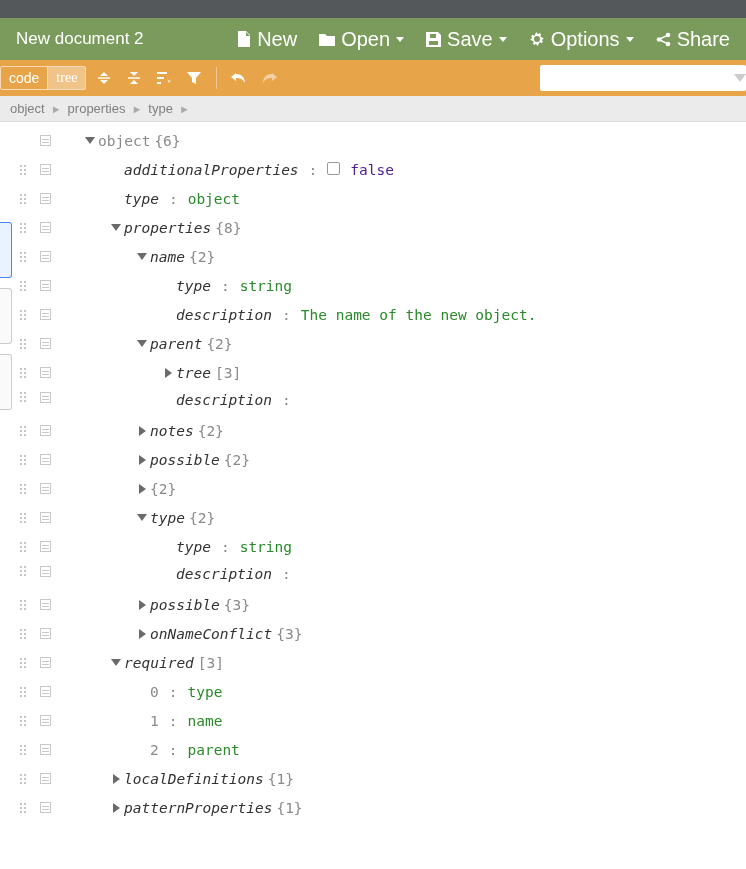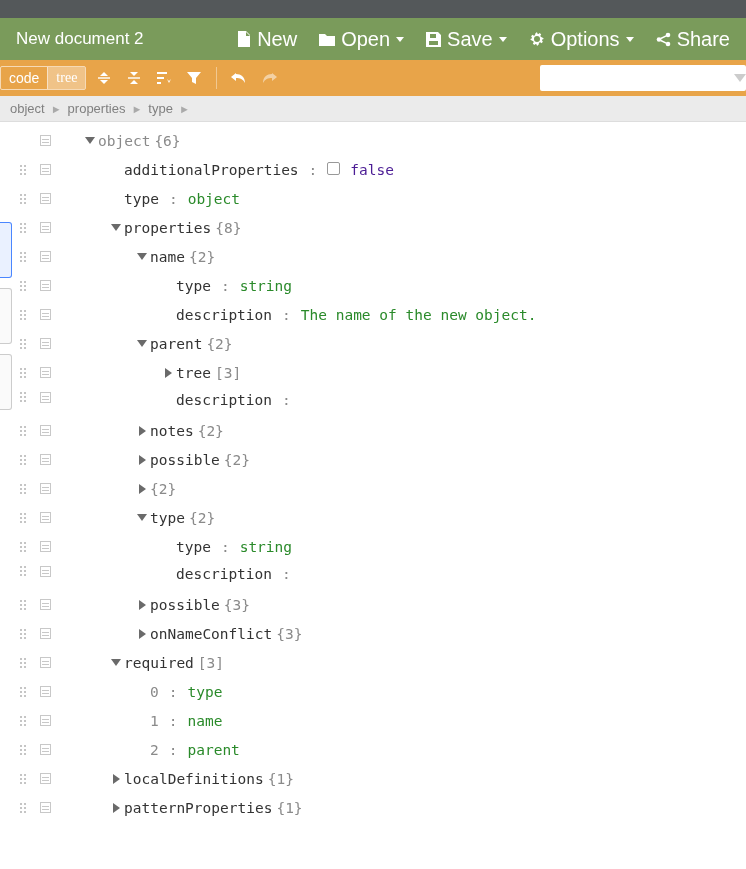--- a/index.html
+++ b/index.html
@@ -188,21 +188,21 @@
     border-right: 5px solid transparent;
     border-top: 7px solid #6a6a6a;
   }
   .caret .tri-col {
     width: 0; height: 0;
     border-top: 5px solid transparent;
     border-bottom: 5px solid transparent;
     border-left: 7px solid #6a6a6a;
   }
   .node-text { display: inline-flex; align-items: baseline; gap: 4px; flex-wrap: wrap; }
-  .key { color: #333333; }
+  .key { color: #333333; font-style: italic; }
   .readonly-key { color: #8a8a8a; }
   .count { color: #8a8a8a; }
   .colon { color: #8a8a8a; padding: 0 6px; }
   .val-str { color: #2a8a2a; }
   .val-false { color: #4c1d95; }
   .checkbox {
     width: 13px; height: 13px;
     border: 1px solid #999;
     border-radius: 2px;
     display: inline-block;

